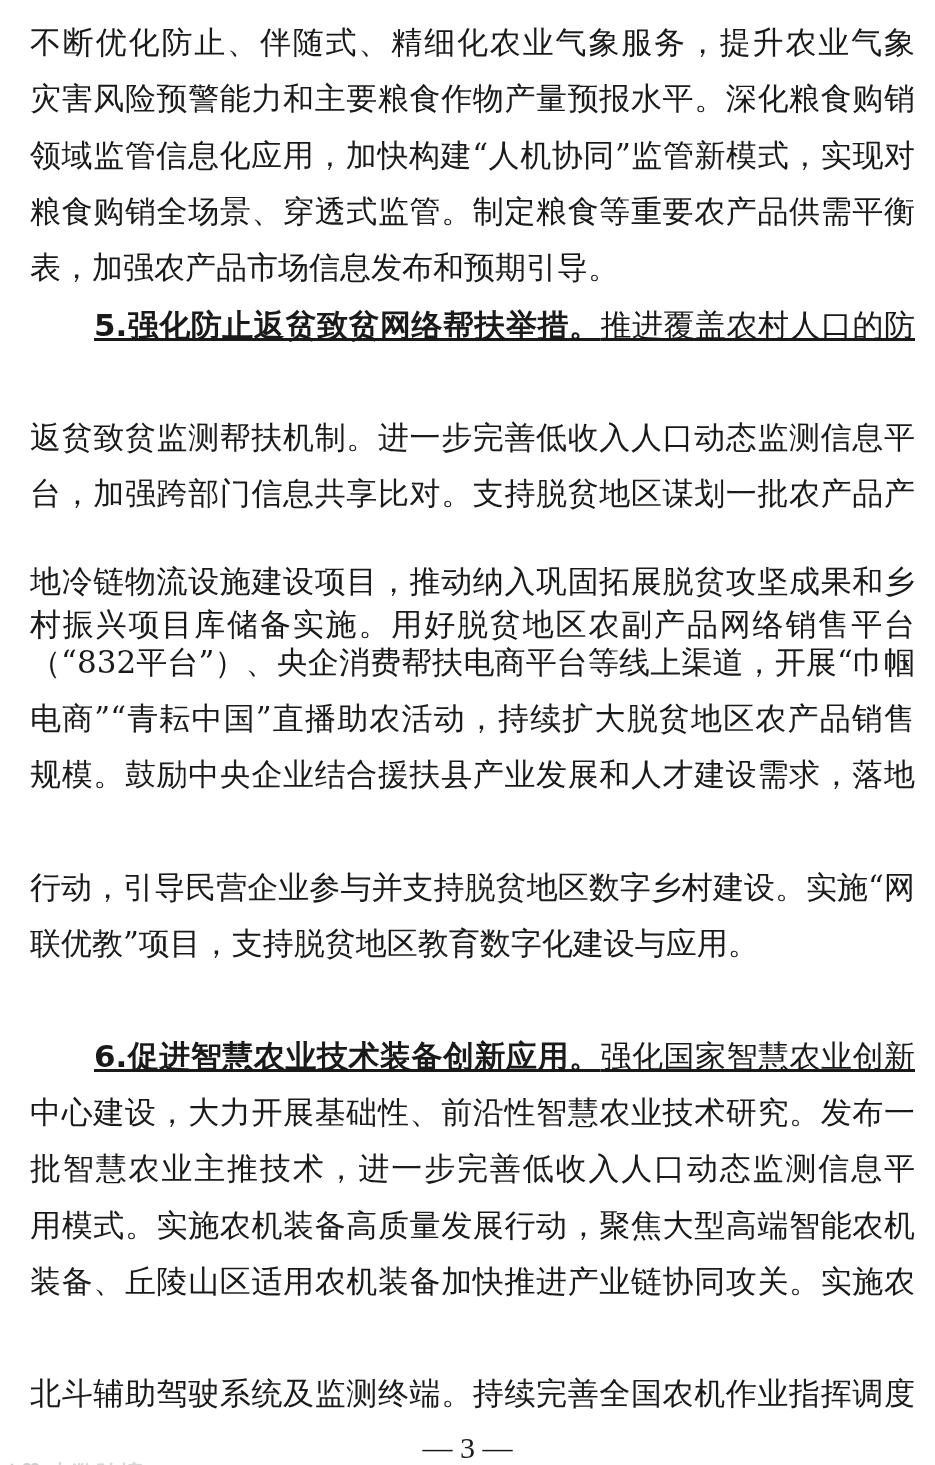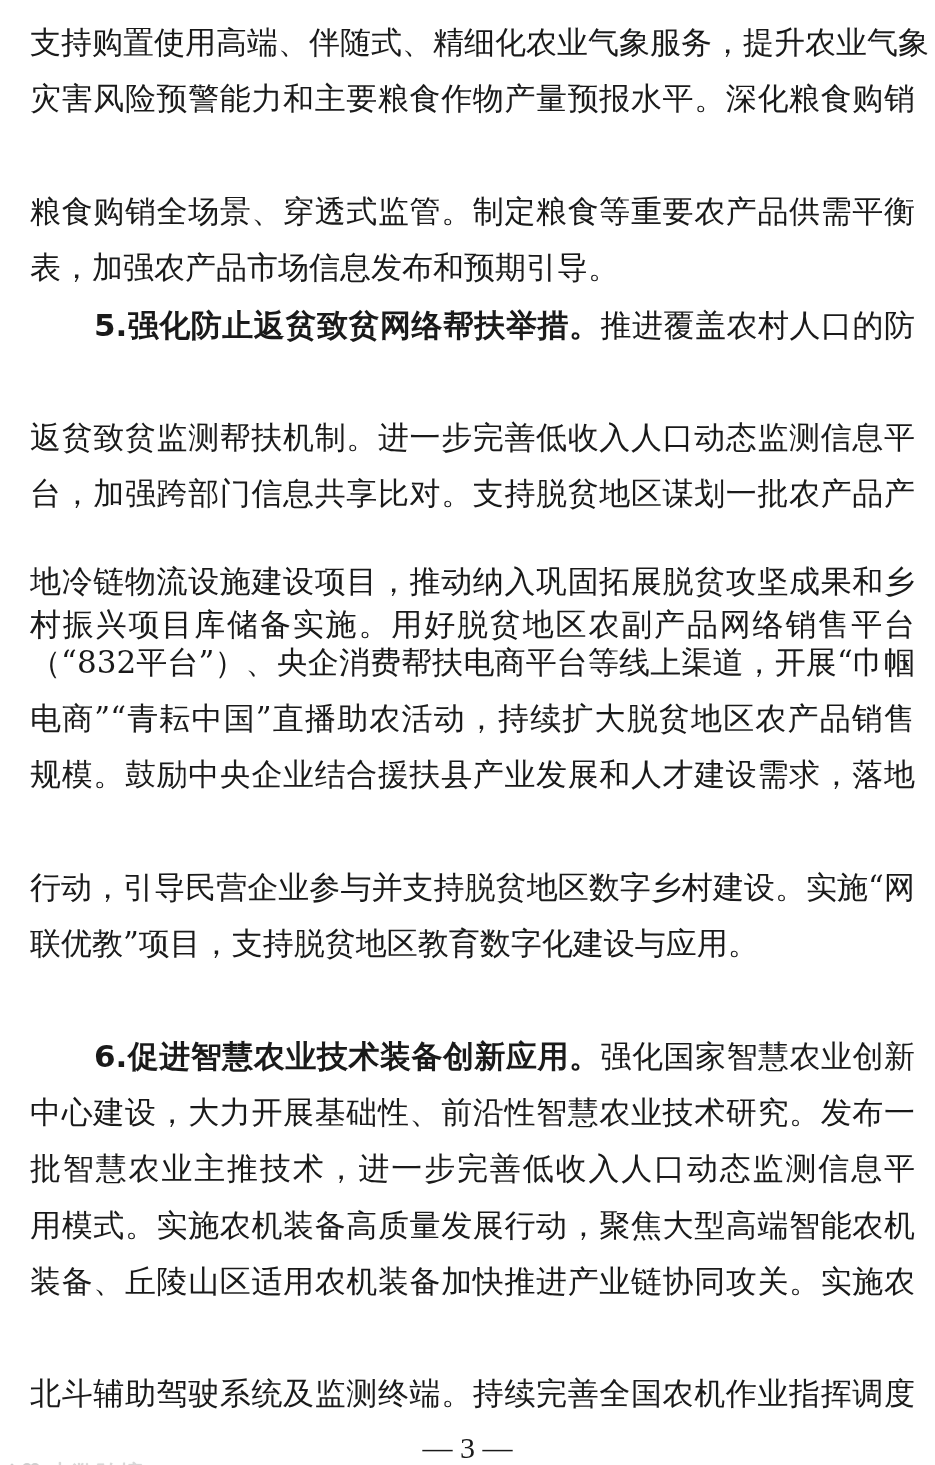--- a/index.html
+++ b/index.html
@@ -13,21 +13,21 @@
       line-height: 56px;
       font-family: "DejaVu Serif", "Liberation Serif", serif;
       font-size: 31px;
       color: #1a1a1a;
       white-space: nowrap;
       text-align: justify;
       text-align-last: justify;
       letter-spacing: 0px;
     }
     .line.last { text-align-last: left; }
-    .line.indent { left: 94px; width: 821px; }
+    .line.indent { left: 94px; width: 821px; text-decoration: underline; }
     .line.indent-h { left: 94px; width: 821px; text-align-last: left; }
     .bold { font-weight: bold; font-family: "DejaVu Sans", "Liberation Sans", sans-serif; }
     .pagenum {
       position: absolute; left: 0; width: 935px; top: 1428px; height: 40px;
       text-align: center; font-family: "Liberation Serif", "DejaVu Serif", serif;
       font-size: 30px; color: #1a1a1a; line-height: 40px;
     }
     .watermark {
       position: absolute; left: 8px; top: 1428px; height: 36px;
       font-family: Liberation Sans, sans-serif;
@@ -37,22 +37,23 @@
       margin-top: 28px;
     }
     .wm-logo { width: 34px; height: 26px; position: relative; }
     .wm-logo svg { width: 34px; height: 26px; }
   </style>
 </head>
 <body>
 
 <div class="page">
 
-  <div class="line" style="top:14px">支持购置使用高端、伴随式、精细化农业气象服务，提升农业气象</div>
+  <div class="line" style="top:14px">不断优化防止、伴随式、精细化农业气象服务，提升农业气象</div>
   <div class="line" style="top:70px">灾害风险预警能力和主要粮食作物产量预报水平。深化粮食购销</div>
+  <div class="line" style="top:127px">领域监管信息化应用，加快构建“人机协同”监管新模式，实现对</div>
   <div class="line" style="top:183px">粮食购销全场景、穿透式监管。制定粮食等重要农产品供需平衡</div>
   <div class="line last" style="top:239px">表，加强农产品市场信息发布和预期引导。</div>
 
   <div class="line indent" style="top:297px">
     <span class="bold">5.强化防止返贫致贫网络帮扶举措。</span><span>推进覆盖农村人口的防</span>
   </div>
   <div class="line" style="top:409px">返贫致贫监测帮扶机制。进一步完善低收入人口动态监测信息平</div>
   <div class="line" style="top:465px">台，加强跨部门信息共享比对。支持脱贫地区谋划一批农产品产</div>
   <div class="line" style="top:553px">地冷链物流设施建设项目，推动纳入巩固拓展脱贫攻坚成果和乡</div>
   <div class="line" style="top:596px">村振兴项目库储备实施。用好脱贫地区农副产品网络销售平台</div>

